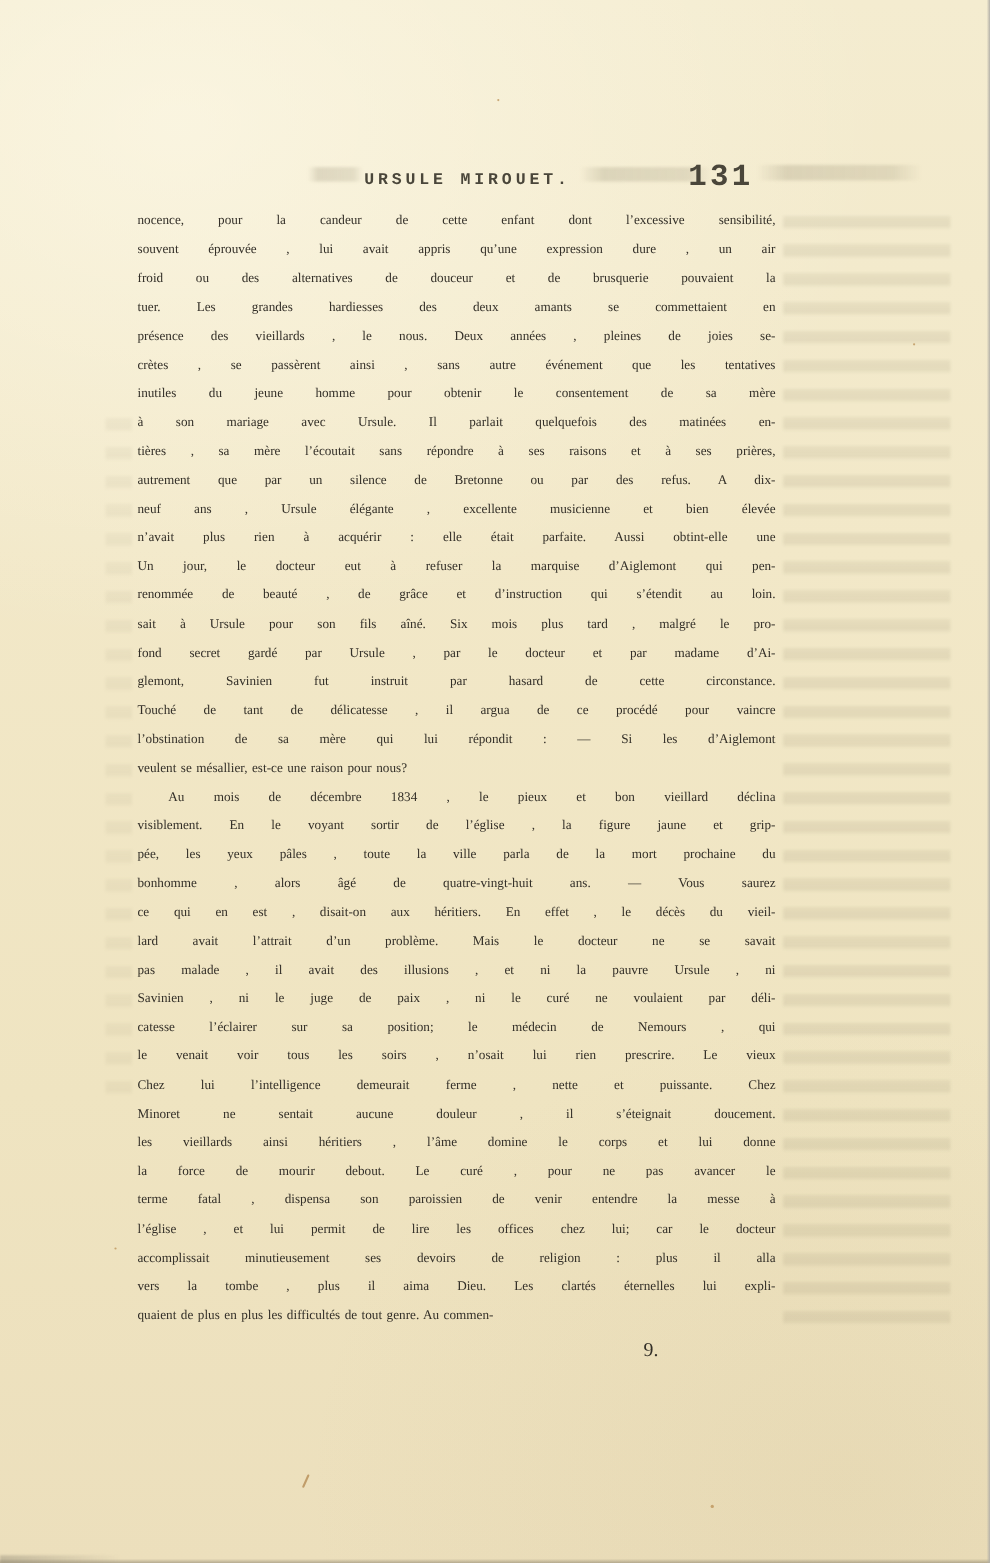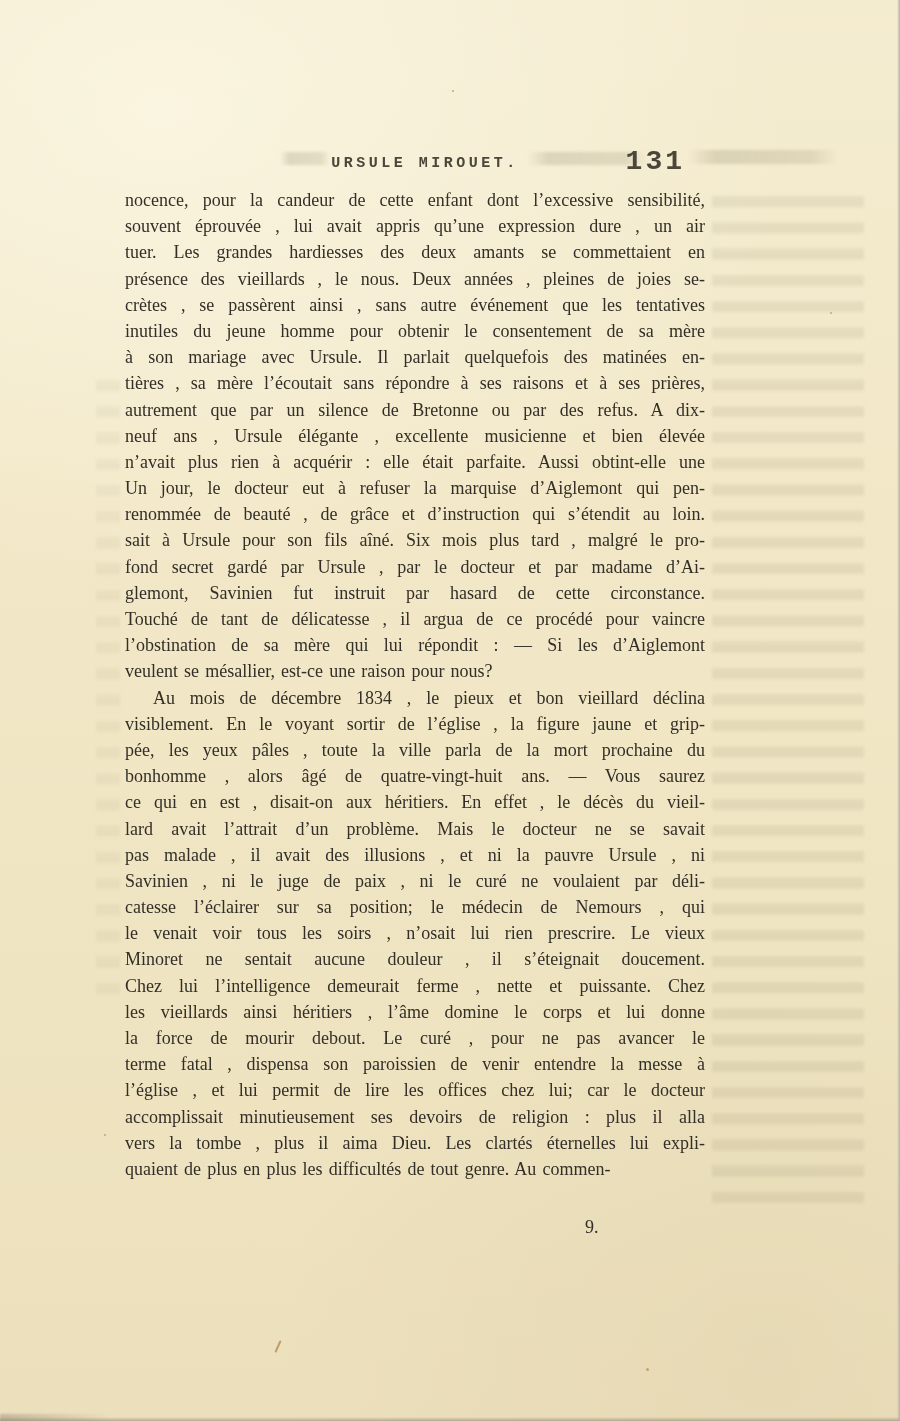--- a/index.html
+++ b/index.html
@@ -12,21 +12,21 @@
       linear-gradient(180deg, #f4ecd0 0%, #f2e8c8 35%, #efe4c1 70%, #ecdfbc 100%);
   }
   
   .header { position:absolute; left:125px; top:146px; width:580px; height:34px; color:var(--header-ink,#4a463a);font-family:Liberation Mono, monospace; }
   .header-title {
     position:absolute; left:calc(50% + 10px); transform:translateX(-50%); top:9px;
     font-size:15px; letter-spacing:3.5px; font-weight:bold; white-space:nowrap;
   }
   .page-number { position:absolute; right:20px; top:0; font-size:28px; letter-spacing:3px; font-weight:bold; }
   
-  .text-block { position:absolute; left:125px; top:187px; width:580px; color:var(--ink,#332f28); font-size:18px; line-height:26.2px; word-spacing:0.09em; }
+  .text-block { position:absolute; left:125px; top:187px; width:580px; color:var(--ink,#332f28); font-size:12px; line-height:26.2px; word-spacing:0.09em; }
   .line { text-align:justify; text-align-last:justify; height:26.2px; }
   .line.noj { text-align-last:left; }
   .line.indent { text-indent:28px; }
   .signature { position:absolute; left:585px; top:1217px; font-size:18px; color:var(--ink,#332f28); }
   
   .ghost { position:absolute; filter:blur(1.6px); pointer-events:none; }
   .ghost-col {
     background:repeating-linear-gradient(180deg,
       rgba(118,110,82,0.11) 0px, rgba(118,110,82,0.15) 9px,
       rgba(118,110,82,0) 13px, rgba(118,110,82,0) 26.2px);
@@ -53,20 +53,21 @@
 
   <div class="header">
     <div class="header-title">URSULE MIROUET.</div>
     <div class="page-number">131</div>
   </div>
 
   <div class="text-block">
       <div>
         <div class="line" style="">nocence, pour la candeur de cette enfant dont l’excessive sensibilité,</div>
         <div class="line" style="">souvent éprouvée , lui avait appris qu’une expression dure , un air</div>
+        <div class="line" style="">froid ou des alternatives de douceur et de brusquerie pouvaient la</div>
         <div class="line" style="">tuer. Les grandes hardiesses des deux amants se commettaient en</div>
         <div class="line" style="">présence des vieillards , le nous. Deux années , pleines de joies se-</div>
         <div class="line" style="">crètes , se passèrent ainsi , sans autre événement que les tentatives</div>
         <div class="line" style="">inutiles du jeune homme pour obtenir le consentement de sa mère</div>
         <div class="line" style="">à son mariage avec Ursule. Il parlait quelquefois des matinées en-</div>
         <div class="line" style="">tières , sa mère l’écoutait sans répondre à ses raisons et à ses prières,</div>
         <div class="line" style="">autrement que par un silence de Bretonne ou par des refus. A dix-</div>
         <div class="line" style="">neuf ans , Ursule élégante , excellente musicienne et bien élevée</div>
         <div class="line" style="">n’avait plus rien à acquérir : elle était parfaite. Aussi obtint-elle une</div>
         <div class="line" style="">Un jour, le docteur eut à refuser la marquise d’Aiglemont qui pen-</div>
@@ -82,22 +83,22 @@
         <div class="line indent" style="">Au mois de décembre 1834 , le pieux et bon vieillard déclina</div>
         <div class="line" style="">visiblement. En le voyant sortir de l’église , la figure jaune et grip-</div>
         <div class="line" style="">pée, les yeux pâles , toute la ville parla de la mort prochaine du</div>
         <div class="line" style="">bonhomme , alors âgé de quatre-vingt-huit ans. — Vous saurez</div>
         <div class="line" style="">ce qui en est , disait-on aux héritiers. En effet , le décès du vieil-</div>
         <div class="line" style="">lard avait l’attrait d’un problème. Mais le docteur ne se savait</div>
         <div class="line" style="">pas malade , il avait des illusions , et ni la pauvre Ursule , ni</div>
         <div class="line" style="">Savinien , ni le juge de paix , ni le curé ne voulaient par déli-</div>
         <div class="line" style="">catesse l’éclairer sur sa position; le médecin de Nemours , qui</div>
         <div class="line" style="">le venait voir tous les soirs , n’osait lui rien prescrire. Le vieux</div>
+        <div class="line" style="">Chez lui l’intelligence demeurait ferme , nette et puissante. Chez</div>
         <div class="line" style="">Minoret ne sentait aucune douleur , il s’éteignait doucement.</div>
-        <div class="line" style="">Chez lui l’intelligence demeurait ferme , nette et puissante. Chez</div>
         <div class="line" style="">les vieillards ainsi héritiers , l’âme domine le corps et lui donne</div>
         <div class="line" style="">la force de mourir debout. Le curé , pour ne pas avancer le</div>
         <div class="line" style="">terme fatal , dispensa son paroissien de venir entendre la messe à</div>
         <div class="line" style="">l’église , et lui permit de lire les offices chez lui; car le docteur</div>
         <div class="line" style="">accomplissait minutieusement ses devoirs de religion : plus il alla</div>
         <div class="line" style="">vers la tombe , plus il aima Dieu. Les clartés éternelles lui expli-</div>
         <div class="line noj" style="">quaient de plus en plus les difficultés de tout genre. Au commen-</div>
       </div>
     </div>
 

